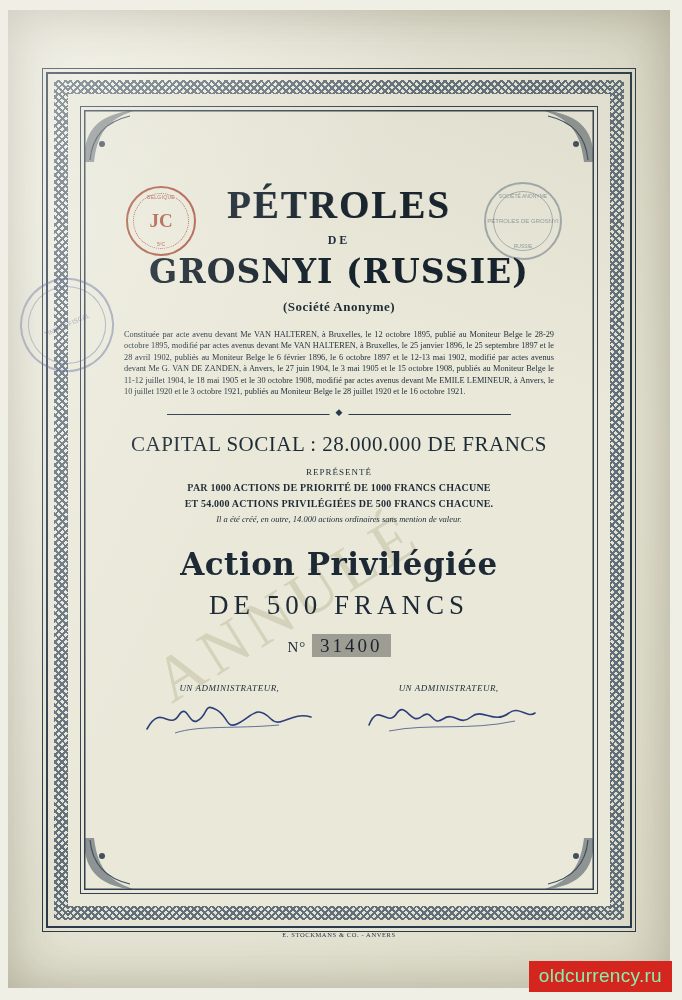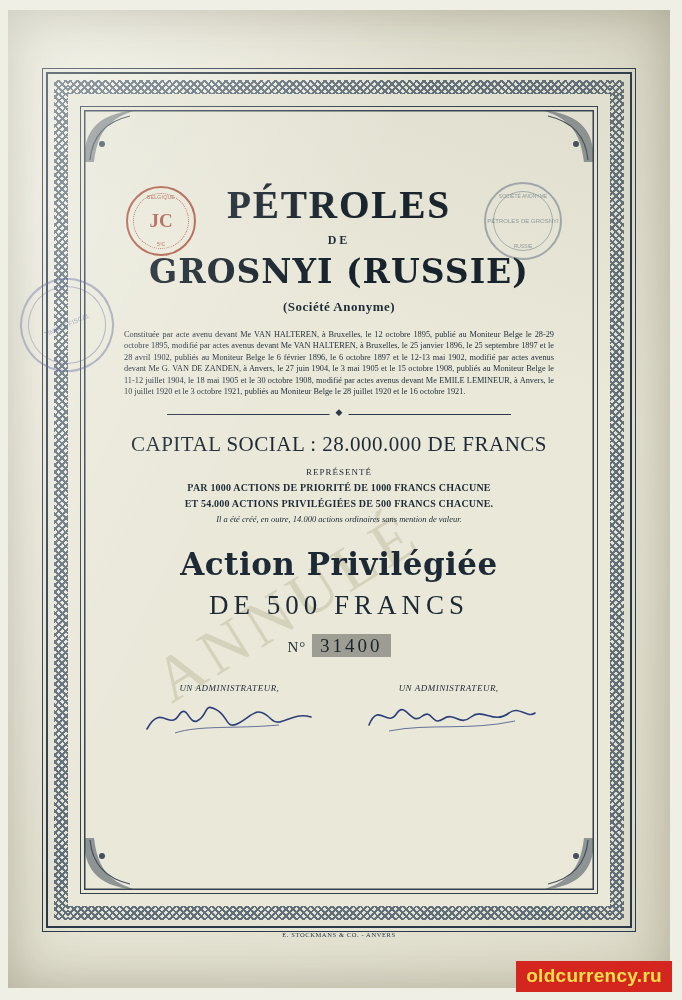--- a/index.html
+++ b/index.html
@@ -340,24 +340,24 @@
     font-size: 6.5px;
     letter-spacing: 0.6px;
     color: #2a3743;
   }
 
   .site-badge {
     position: absolute;
     right: 10px;
     bottom: 8px;
     background: #d5251f;
-    color: #fde047;
+    color: #86efac;
     font-family: "Liberation Sans", sans-serif;
     font-size: 19px;
-    font-weight: 700;
+    font-weight: 400;
     padding: 4px 10px 5px;
     letter-spacing: 0.3px;
   }
 
   .edge-shadow {
     position: absolute;
     inset: 0;
     box-shadow: inset 0 0 40px rgba(120,115,95,0.25);
     pointer-events: none;
   }

